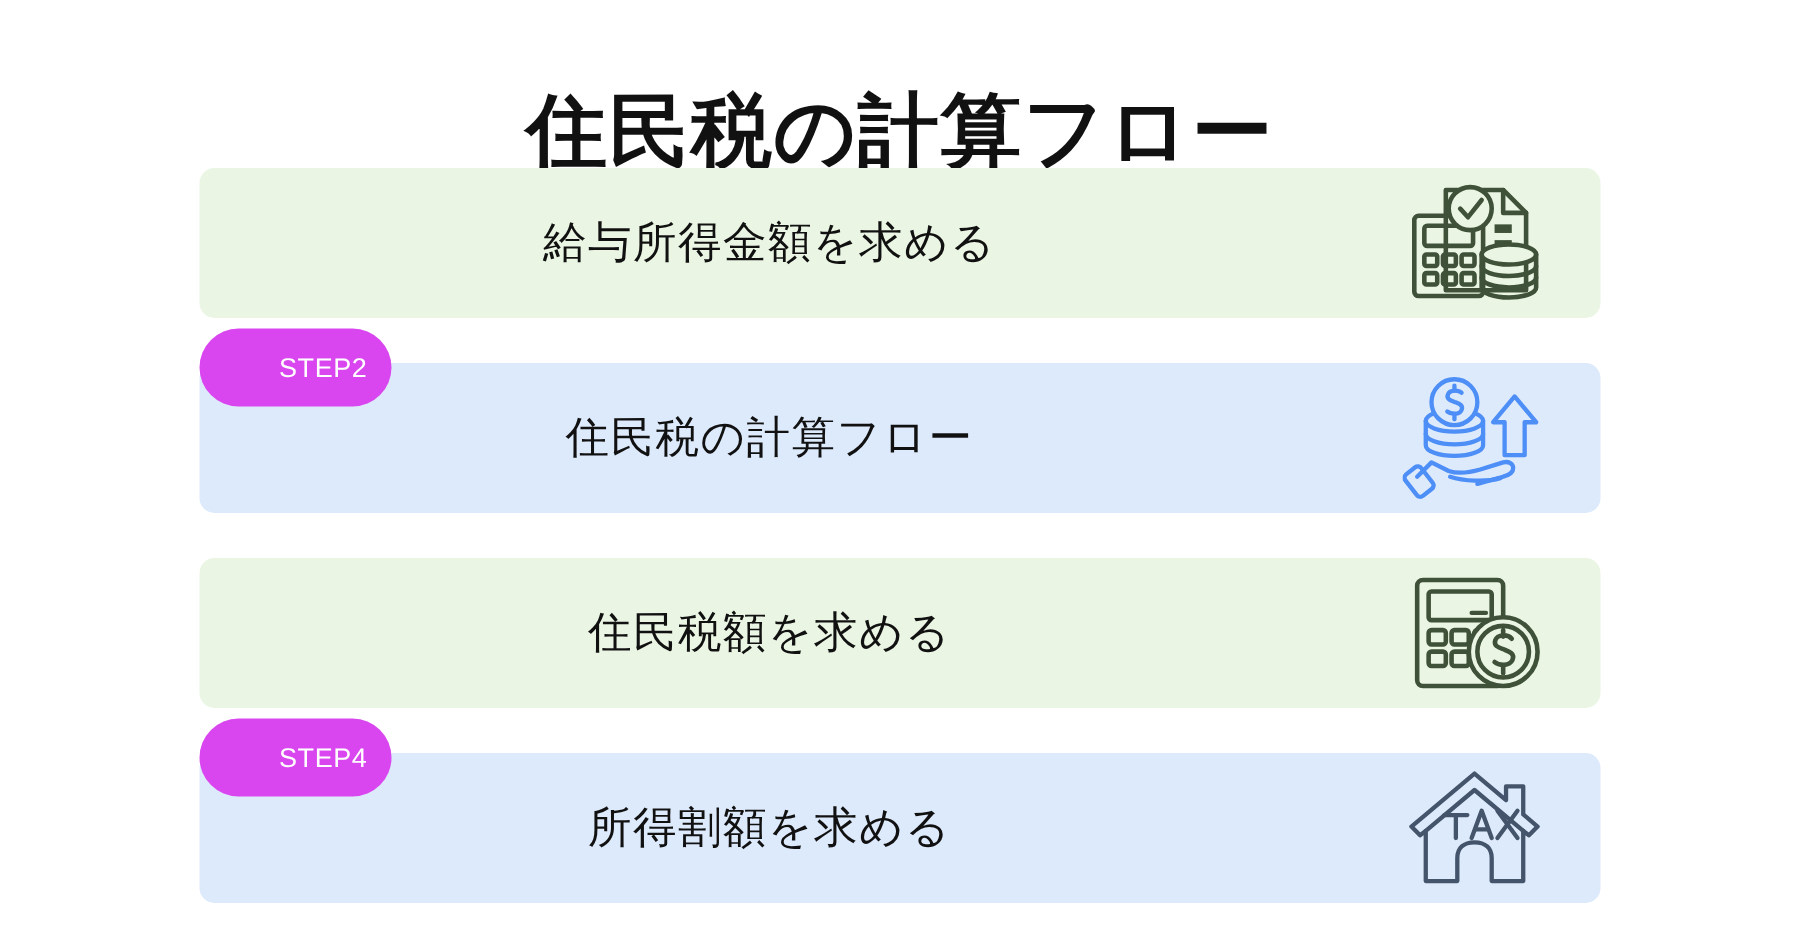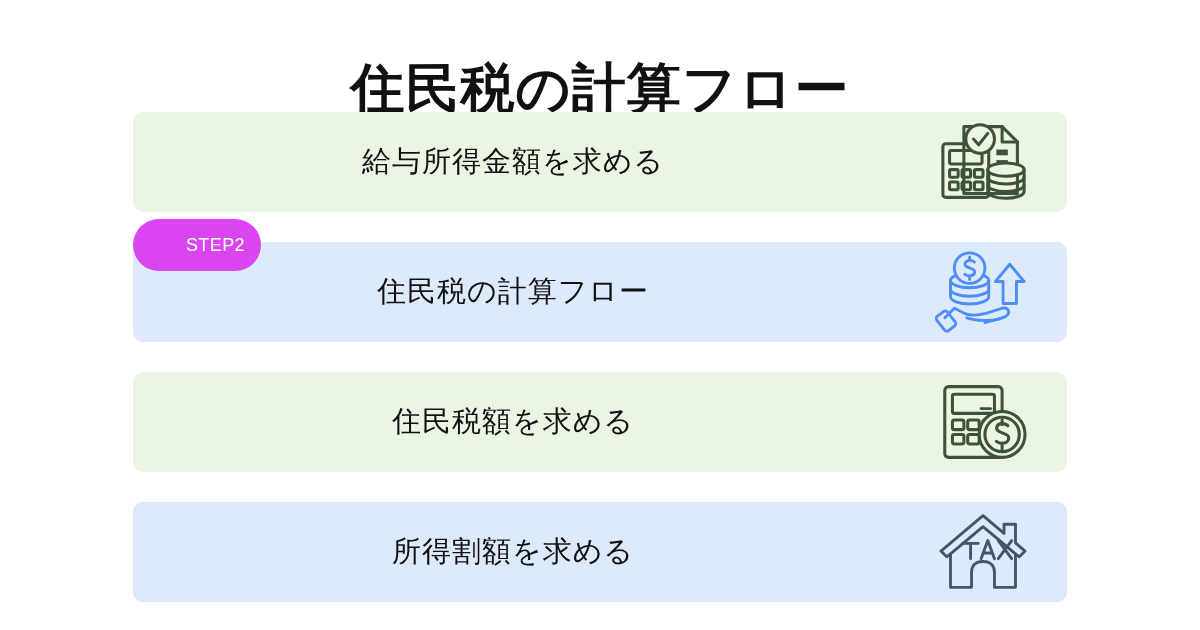--- a/index.html
+++ b/index.html
@@ -237,16 +237,19 @@
 
           <path d="M29 36 H45"></path>
           <path d="M37 36 V52"></path>
           <path d="M48 52 L55 33 L62 52"></path>
           <path d="M51 46 H59"></path>
           <path d="M66 33 L80 52"></path>
           <path d="M80 33 L66 52"></path>
         </svg>
       </div>
 
+      <div class="step-badge blue">
+        <span>STEP4</span>
+      </div>
     </div>
 
   </div>
 </div>
 
 </body></html>

